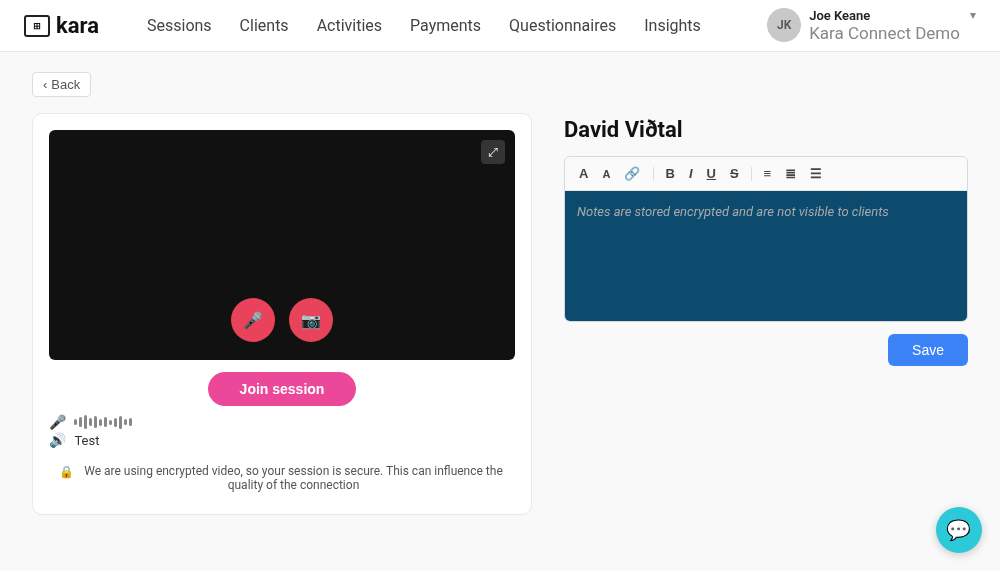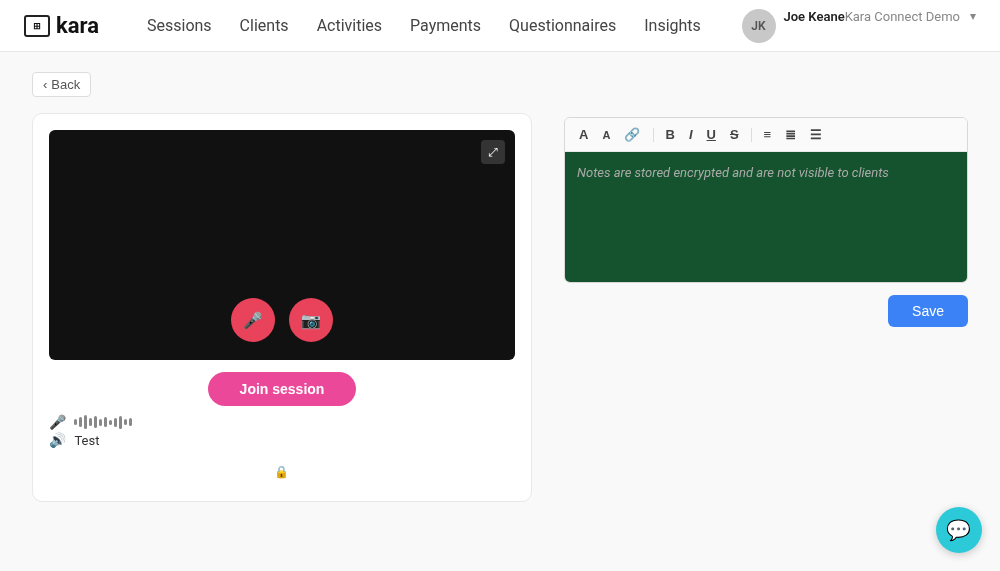--- a/index.html
+++ b/index.html
@@ -65,23 +65,23 @@
       height: 34px;
       border-radius: 50%;
       background: #c8c8c8;
       display: flex;
       align-items: center;
       justify-content: center;
       font-size: 12px;
       font-weight: 600;
       color: #555;
     }
-    .user-info { display: flex; flex-direction: row; }
+    .user-info { display: flex; flex-direction: column; }
     .user-name { font-size: 13px; font-weight: 600; color: #222; }
-    .user-sub { font-size: 13px; color: #888; }
+    .user-sub { font-size: 17px; color: #888; }
     .chevron { color: #888; font-size: 12px; margin-left: 2px; }
 
     
     .main {
       padding: 20px 32px;
       display: flex;
       flex-direction: column;
       gap: 16px;
     }
 
@@ -264,21 +264,21 @@
     }
     .toolbar-divider {
       width: 1px;
       height: 14px;
       background: #ddd;
       margin: 0 2px;
     }
     .notes-content {
       min-height: 130px;
       padding: 10px 12px;
-      background: #14532d;
+      background: #0c4a6e;
     }
     .notes-placeholder {
       font-size: 13px;
       color: #aaa;
       font-style: italic;
     }
     .save-row {
       display: flex;
       justify-content: flex-end;
       margin-top: 12px;
@@ -383,24 +383,26 @@
           </div>
       </div>
 
       <div class="speaker-row">
         <span class="speaker-icon">🔊</span>
         <span>Test</span>
       </div>
 
       <div class="security-notice">
         <span class="lock-icon">🔒</span>
+        <span>We are using encrypted video, so your session is secure. This can influence the quality of the connection</span>
       </div>
     </div>
 
     <div class="right-panel">
+      <div class="client-name">David Viðtal</div>
       <div class="notes-editor">
         <div class="editor-toolbar">
           <button class="toolbar-btn">A</button>
           <button class="toolbar-btn" style="font-size:11px;">A</button>
           <button class="toolbar-btn">🔗</button>
           <div class="toolbar-divider"></div>
           <button class="toolbar-btn">B</button>
           <button class="toolbar-btn" style="font-style:italic;">I</button>
           <button class="toolbar-btn" style="text-decoration:underline;">U</button>
           <button class="toolbar-btn" style="text-decoration:line-through;">S</button>

